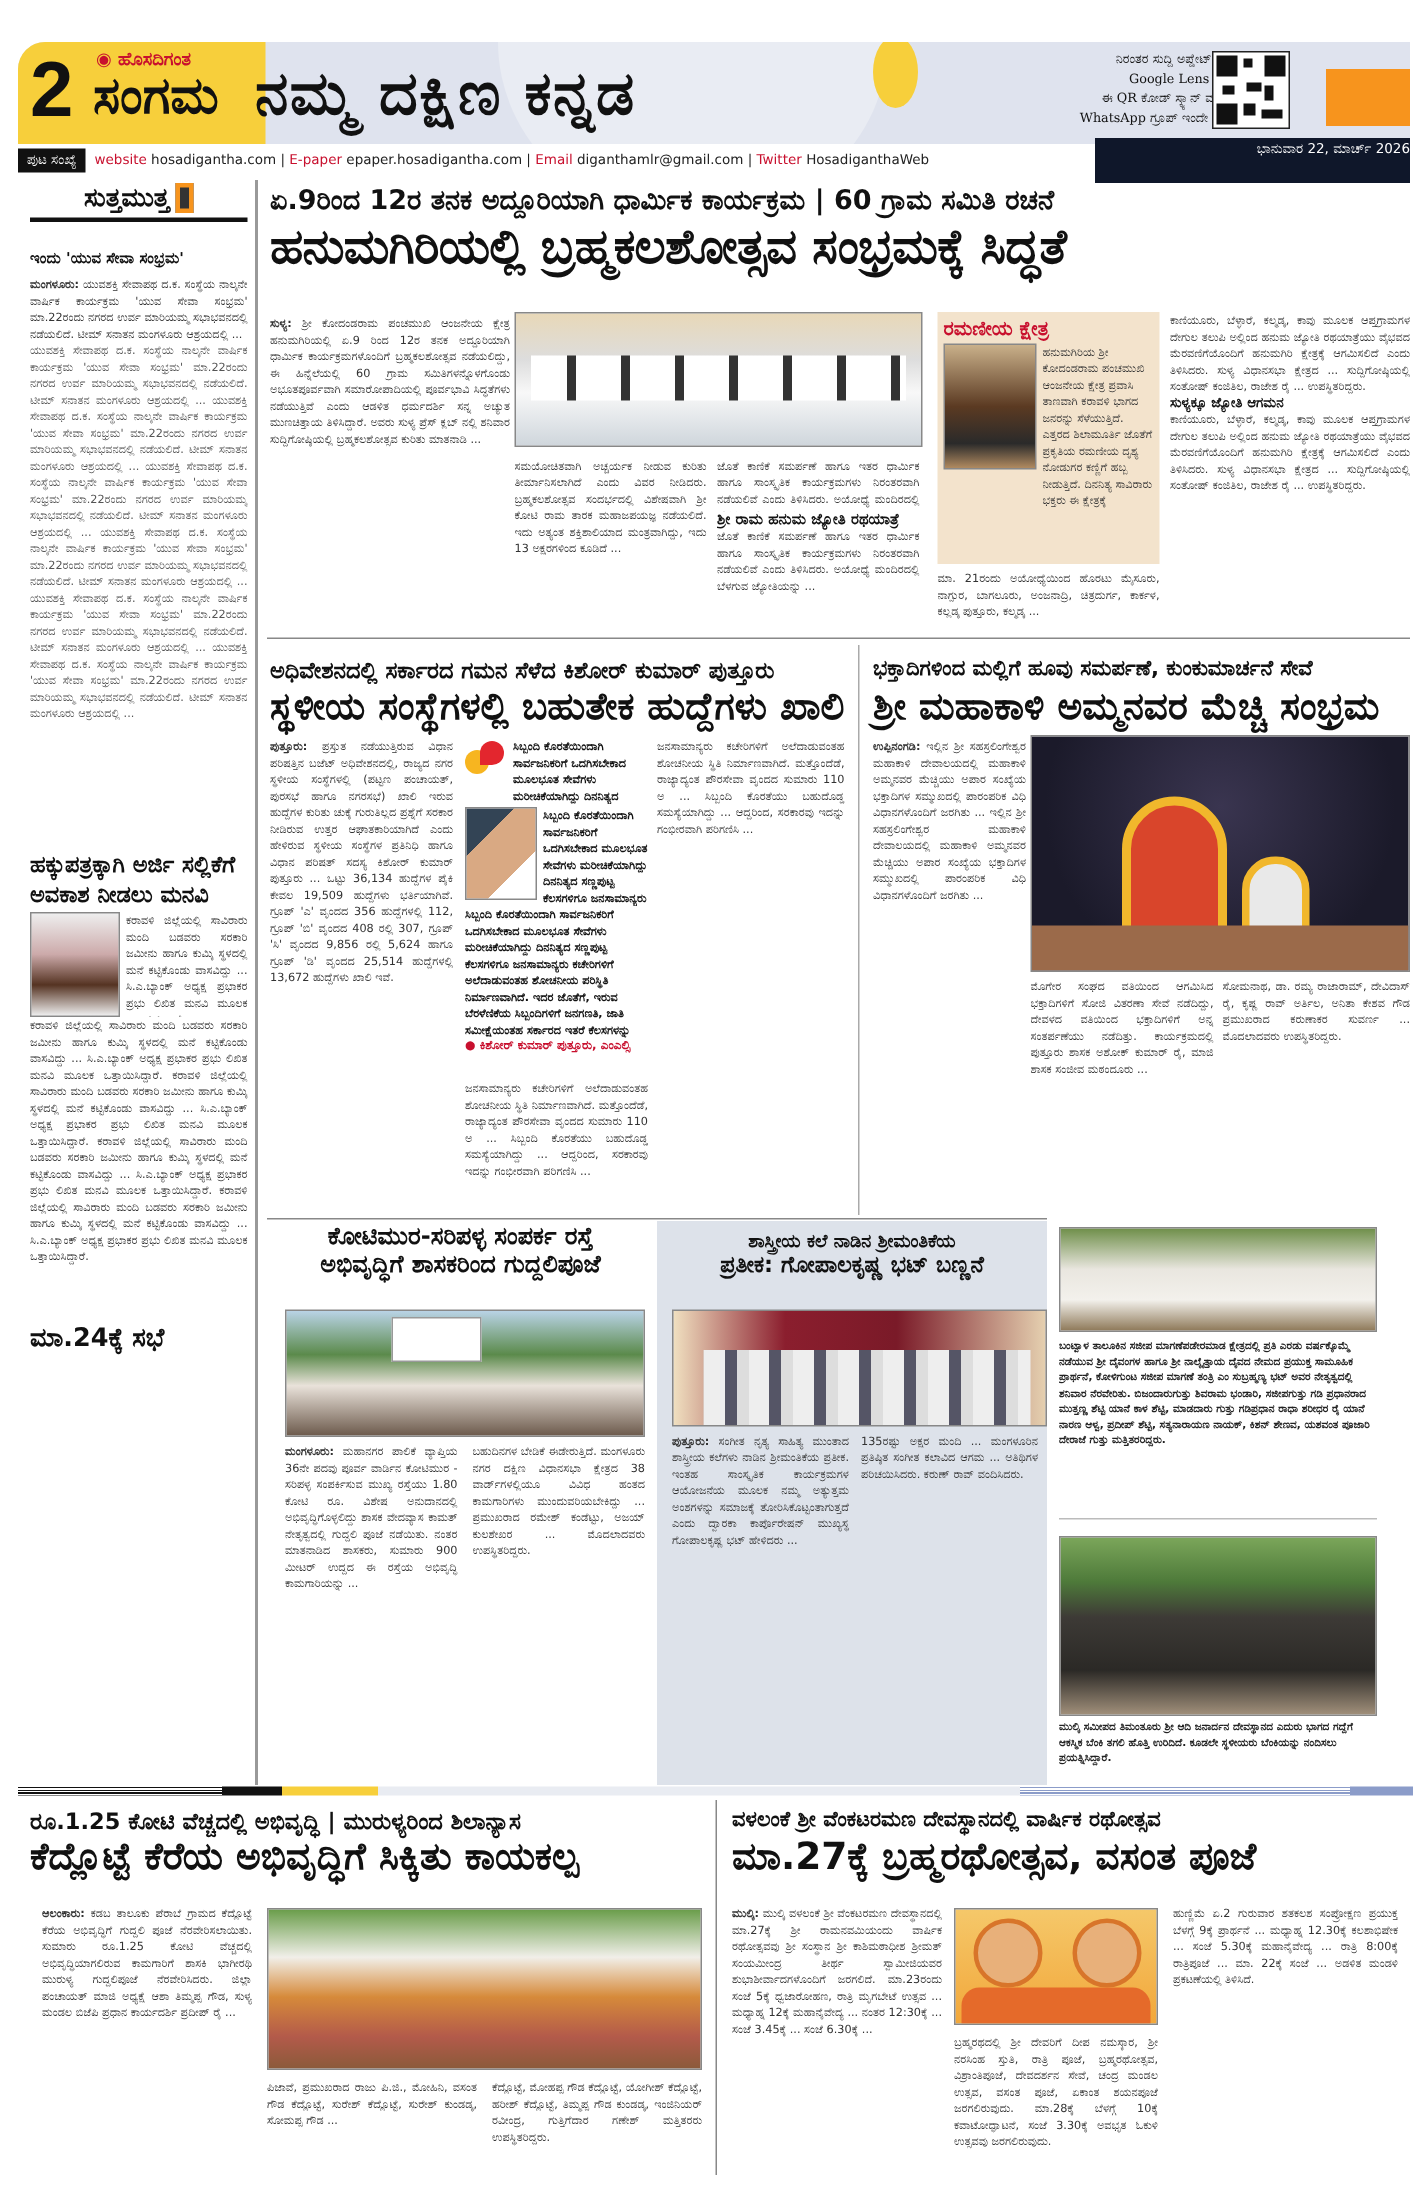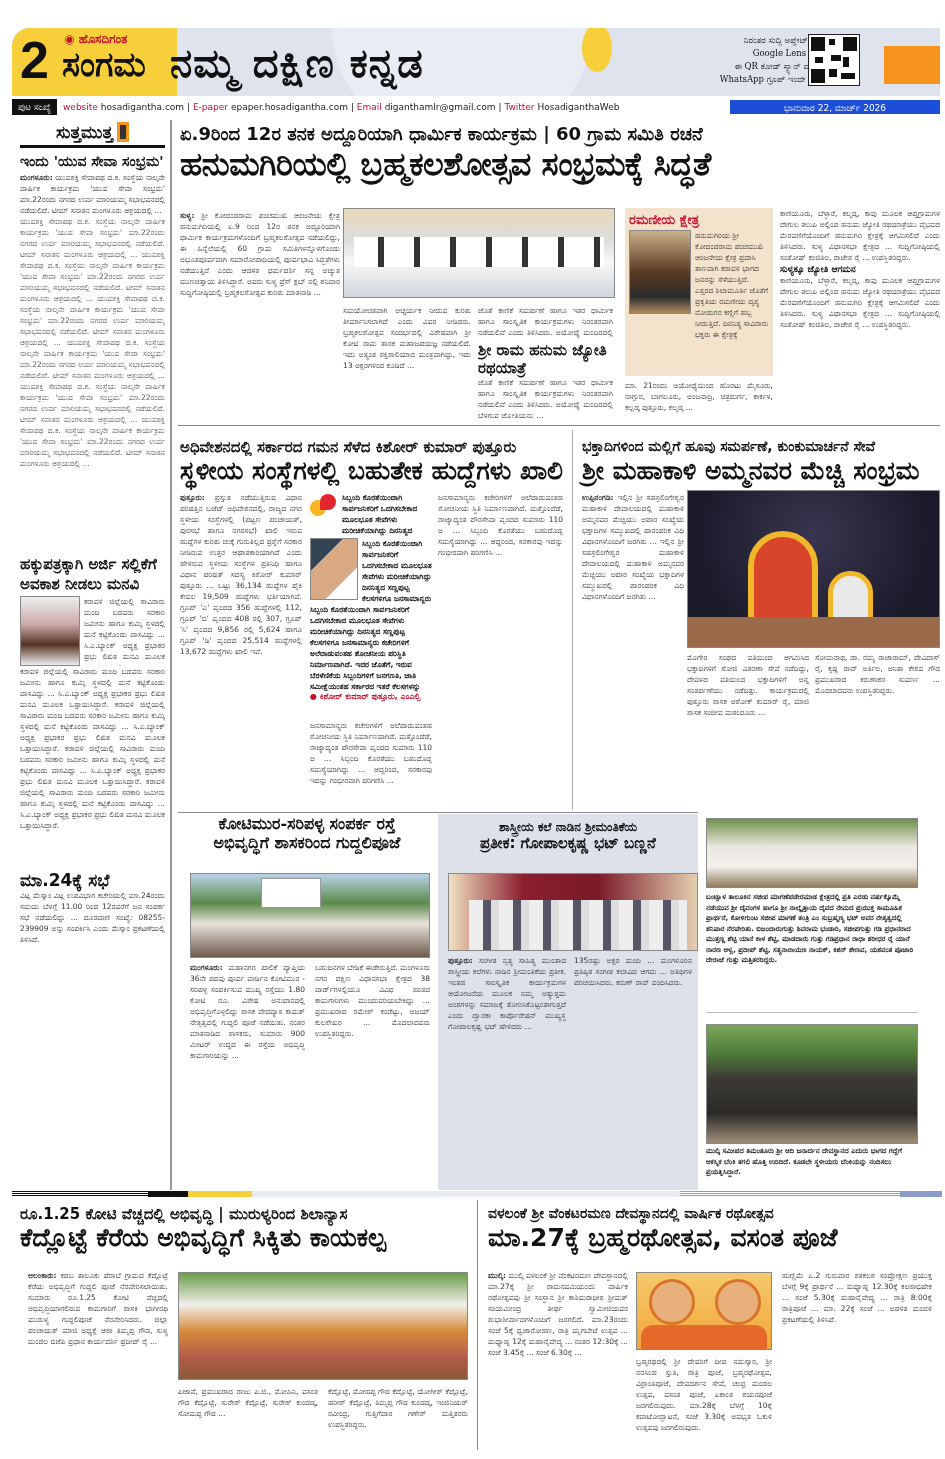--- a/index.html
+++ b/index.html
@@ -16,21 +16,21 @@
 #section-title{left:170px;top:40px;font:bold 40px "DejaVu Sans",sans-serif;color:#111;letter-spacing:1px}
 #qr-text{left:660px;top:34px;width:160px;text-align:right;font-size:8.5px;line-height:13px;font-family:"DejaVu Serif",serif}
 #qr{left:808px;top:34px;width:52px;height:52px;background:#fff;border:1px solid #222}
 #qr .c{position:absolute;background:#111}
 #orange-tab{left:884px;top:46px;width:56px;height:38px;background:#f7941d}
 
 #infobar{left:12px;top:99px;width:928px;height:16px;display:flex;align-items:center;font-size:9px}
 #infobar .pg{background:#111;color:#fff;height:16px;padding:0 6px;display:flex;align-items:center}
 #infobar .links{flex:1;padding-left:6px;color:#222;white-space:nowrap}
 #infobar .links .lbl{color:#c8102e}
-#infobar .date{width:210px;height:14px;background:#1d4ed8;color:#fff;text-align:center;line-height:16px}
+#infobar .date{width:210px;height:30px;background:#0f172a;color:#fff;text-align:right;line-height:16px}
 
 .vline{background:#999;width:2px}
 .hline{background:#bbb;height:1px}
 .head{font-weight:bold;color:#111;white-space:nowrap}
 .body{font-size:7.5px;line-height:11px;color:#333;text-align:justify}
 .photo{border:1px solid #888;overflow:hidden}
 .redtxt{color:#c8102e;font-weight:bold}
 </style>
 </head>
 <body>
@@ -77,45 +77,44 @@
   </div>
   <div class="date">ಭಾನುವಾರ 22, ಮಾರ್ಚ್ 2026</div>
 </div>
 
 <div class="abs vline" style="left:170px;top:120px;height:1070px"></div>
 <div class="abs" style="left:20px;top:122px;width:145px">
   <div style="display:flex;align-items:center;justify-content:center;gap:4px;font-weight:bold;font-size:17px;border-bottom:3px solid #111;padding-bottom:3px">
     <span>ಸುತ್ತಮುತ್ತ</span>
     <span style="display:inline-block;width:12px;height:20px;border:3px solid #f7941d;background:#333"></span>
   </div>
-  <div class="head" style="font-size:14px;white-space:normal;margin-top:4px;line-height:18px">ಇಂದು 'ಯುವ ಸೇವಾ ಸಂಭ್ರಮ'</div>
+  <div class="head" style="font-size:10px;white-space:normal;margin-top:16px;line-height:18px">ಇಂದು 'ಯುವ ಸೇವಾ ಸಂಭ್ರಮ'</div>
   <div class="body" style="margin-top:2px"><b>ಮಂಗಳೂರು:</b> <span>ಯುವಶಕ್ತಿ ಸೇವಾಪಥ ದ.ಕ. ಸಂಸ್ಥೆಯ ನಾಲ್ಕನೇ ವಾರ್ಷಿಕ ಕಾರ್ಯಕ್ರಮ 'ಯುವ ಸೇವಾ ಸಂಭ್ರಮ' ಮಾ.22ರಂದು ನಗರದ ಉರ್ವ ಮಾರಿಯಮ್ಮ ಸಭಾಭವನದಲ್ಲಿ ನಡೆಯಲಿದೆ. ಟೀಮ್ ಸನಾತನ ಮಂಗಳೂರು ಆಶ್ರಯದಲ್ಲಿ ...</span></div>
   <div class="body" style="height:330px;overflow:hidden;color:#555">
     <span>ಯುವಶಕ್ತಿ ಸೇವಾಪಥ ದ.ಕ. ಸಂಸ್ಥೆಯ ನಾಲ್ಕನೇ ವಾರ್ಷಿಕ ಕಾರ್ಯಕ್ರಮ 'ಯುವ ಸೇವಾ ಸಂಭ್ರಮ' ಮಾ.22ರಂದು ನಗರದ ಉರ್ವ ಮಾರಿಯಮ್ಮ ಸಭಾಭವನದಲ್ಲಿ ನಡೆಯಲಿದೆ. ಟೀಮ್ ಸನಾತನ ಮಂಗಳೂರು ಆಶ್ರಯದಲ್ಲಿ ...</span> <span>ಯುವಶಕ್ತಿ ಸೇವಾಪಥ ದ.ಕ. ಸಂಸ್ಥೆಯ ನಾಲ್ಕನೇ ವಾರ್ಷಿಕ ಕಾರ್ಯಕ್ರಮ 'ಯುವ ಸೇವಾ ಸಂಭ್ರಮ' ಮಾ.22ರಂದು ನಗರದ ಉರ್ವ ಮಾರಿಯಮ್ಮ ಸಭಾಭವನದಲ್ಲಿ ನಡೆಯಲಿದೆ. ಟೀಮ್ ಸನಾತನ ಮಂಗಳೂರು ಆಶ್ರಯದಲ್ಲಿ ...</span> <span>ಯುವಶಕ್ತಿ ಸೇವಾಪಥ ದ.ಕ. ಸಂಸ್ಥೆಯ ನಾಲ್ಕನೇ ವಾರ್ಷಿಕ ಕಾರ್ಯಕ್ರಮ 'ಯುವ ಸೇವಾ ಸಂಭ್ರಮ' ಮಾ.22ರಂದು ನಗರದ ಉರ್ವ ಮಾರಿಯಮ್ಮ ಸಭಾಭವನದಲ್ಲಿ ನಡೆಯಲಿದೆ. ಟೀಮ್ ಸನಾತನ ಮಂಗಳೂರು ಆಶ್ರಯದಲ್ಲಿ ...</span> <span>ಯುವಶಕ್ತಿ ಸೇವಾಪಥ ದ.ಕ. ಸಂಸ್ಥೆಯ ನಾಲ್ಕನೇ ವಾರ್ಷಿಕ ಕಾರ್ಯಕ್ರಮ 'ಯುವ ಸೇವಾ ಸಂಭ್ರಮ' ಮಾ.22ರಂದು ನಗರದ ಉರ್ವ ಮಾರಿಯಮ್ಮ ಸಭಾಭವನದಲ್ಲಿ ನಡೆಯಲಿದೆ. ಟೀಮ್ ಸನಾತನ ಮಂಗಳೂರು ಆಶ್ರಯದಲ್ಲಿ ...</span> <span>ಯುವಶಕ್ತಿ ಸೇವಾಪಥ ದ.ಕ. ಸಂಸ್ಥೆಯ ನಾಲ್ಕನೇ ವಾರ್ಷಿಕ ಕಾರ್ಯಕ್ರಮ 'ಯುವ ಸೇವಾ ಸಂಭ್ರಮ' ಮಾ.22ರಂದು ನಗರದ ಉರ್ವ ಮಾರಿಯಮ್ಮ ಸಭಾಭವನದಲ್ಲಿ ನಡೆಯಲಿದೆ. ಟೀಮ್ ಸನಾತನ ಮಂಗಳೂರು ಆಶ್ರಯದಲ್ಲಿ ...</span> <span>ಯುವಶಕ್ತಿ ಸೇವಾಪಥ ದ.ಕ. ಸಂಸ್ಥೆಯ ನಾಲ್ಕನೇ ವಾರ್ಷಿಕ ಕಾರ್ಯಕ್ರಮ 'ಯುವ ಸೇವಾ ಸಂಭ್ರಮ' ಮಾ.22ರಂದು ನಗರದ ಉರ್ವ ಮಾರಿಯಮ್ಮ ಸಭಾಭವನದಲ್ಲಿ ನಡೆಯಲಿದೆ. ಟೀಮ್ ಸನಾತನ ಮಂಗಳೂರು ಆಶ್ರಯದಲ್ಲಿ ...</span>
   </div>
   <div class="head" style="font-size:15px;white-space:normal;line-height:20px;margin-top:8px">ಹಕ್ಕುಪತ್ರಕ್ಕಾಗಿ ಅರ್ಜಿ ಸಲ್ಲಿಕೆಗೆ ಅವಕಾಶ ನೀಡಲು ಮನವಿ</div>
   <div style="display:flex;gap:4px;margin-top:2px">
     <div class="photo" style="width:60px;height:70px;background:linear-gradient(#eee,#caa 40%,#532 70%,#eee)"></div>
     <div class="body" style="flex:1;height:70px;overflow:hidden"><span>ಕರಾವಳಿ ಜಿಲ್ಲೆಯಲ್ಲಿ ಸಾವಿರಾರು ಮಂದಿ ಬಡವರು ಸರಕಾರಿ ಜಮೀನು ಹಾಗೂ ಕುಮ್ಕಿ ಸ್ಥಳದಲ್ಲಿ ಮನೆ ಕಟ್ಟಿಕೊಂಡು ವಾಸವಿದ್ದು ... ಸಿ.ಎ.ಬ್ಯಾಂಕ್ ಅಧ್ಯಕ್ಷ ಪ್ರಭಾಕರ ಪ್ರಭು ಲಿಖಿತ ಮನವಿ ಮೂಲಕ ಒತ್ತಾಯಿಸಿದ್ದಾರೆ.</span></div>
   </div>
   <div class="body" style="height:200px;overflow:hidden"><span>ಕರಾವಳಿ ಜಿಲ್ಲೆಯಲ್ಲಿ ಸಾವಿರಾರು ಮಂದಿ ಬಡವರು ಸರಕಾರಿ ಜಮೀನು ಹಾಗೂ ಕುಮ್ಕಿ ಸ್ಥಳದಲ್ಲಿ ಮನೆ ಕಟ್ಟಿಕೊಂಡು ವಾಸವಿದ್ದು ... ಸಿ.ಎ.ಬ್ಯಾಂಕ್ ಅಧ್ಯಕ್ಷ ಪ್ರಭಾಕರ ಪ್ರಭು ಲಿಖಿತ ಮನವಿ ಮೂಲಕ ಒತ್ತಾಯಿಸಿದ್ದಾರೆ.</span> <span>ಕರಾವಳಿ ಜಿಲ್ಲೆಯಲ್ಲಿ ಸಾವಿರಾರು ಮಂದಿ ಬಡವರು ಸರಕಾರಿ ಜಮೀನು ಹಾಗೂ ಕುಮ್ಕಿ ಸ್ಥಳದಲ್ಲಿ ಮನೆ ಕಟ್ಟಿಕೊಂಡು ವಾಸವಿದ್ದು ... ಸಿ.ಎ.ಬ್ಯಾಂಕ್ ಅಧ್ಯಕ್ಷ ಪ್ರಭಾಕರ ಪ್ರಭು ಲಿಖಿತ ಮನವಿ ಮೂಲಕ ಒತ್ತಾಯಿಸಿದ್ದಾರೆ.</span> <span>ಕರಾವಳಿ ಜಿಲ್ಲೆಯಲ್ಲಿ ಸಾವಿರಾರು ಮಂದಿ ಬಡವರು ಸರಕಾರಿ ಜಮೀನು ಹಾಗೂ ಕುಮ್ಕಿ ಸ್ಥಳದಲ್ಲಿ ಮನೆ ಕಟ್ಟಿಕೊಂಡು ವಾಸವಿದ್ದು ... ಸಿ.ಎ.ಬ್ಯಾಂಕ್ ಅಧ್ಯಕ್ಷ ಪ್ರಭಾಕರ ಪ್ರಭು ಲಿಖಿತ ಮನವಿ ಮೂಲಕ ಒತ್ತಾಯಿಸಿದ್ದಾರೆ.</span> <span>ಕರಾವಳಿ ಜಿಲ್ಲೆಯಲ್ಲಿ ಸಾವಿರಾರು ಮಂದಿ ಬಡವರು ಸರಕಾರಿ ಜಮೀನು ಹಾಗೂ ಕುಮ್ಕಿ ಸ್ಥಳದಲ್ಲಿ ಮನೆ ಕಟ್ಟಿಕೊಂಡು ವಾಸವಿದ್ದು ... ಸಿ.ಎ.ಬ್ಯಾಂಕ್ ಅಧ್ಯಕ್ಷ ಪ್ರಭಾಕರ ಪ್ರಭು ಲಿಖಿತ ಮನವಿ ಮೂಲಕ ಒತ್ತಾಯಿಸಿದ್ದಾರೆ.</span></div>
   <div class="head" style="font-size:17px;margin-top:4px">ಮಾ.24ಕ್ಕೆ ಸಭೆ</div>
-  <div class="body" style="height:95px;overflow:hidden">ವಿಟ್ಲ ಮೆಸ್ಕಾಂ ವಿಟ್ಲ ಉಪವಿಭಾಗ ಕಚೇರಿಯಲ್ಲಿ ಮಾ.24ರಂದು ಸಮಯ ಬೆಳಗ್ಗೆ 11.00 ರಿಂದ 12ರವರೆಗೆ ಜನ ಸಂಪರ್ಕ ಸಭೆ ನಡೆಯಲಿದ್ದು ... ದೂರವಾಣಿ ಸಂಖ್ಯೆ: 08255-239909 ಅನ್ನು ಸಂಪರ್ಕಿಸಿ ಎಂದು ಮೆಸ್ಕಾಂ ಪ್ರಕಟಣೆಯಲ್ಲಿ ತಿಳಿಸಿದೆ.</div>
 </div>
 
 <div class="abs head" style="left:180px;top:123px;font-size:18px">ಏ.9ರಿಂದ 12ರ ತನಕ ಅದ್ದೂರಿಯಾಗಿ ಧಾರ್ಮಿಕ ಕಾರ್ಯಕ್ರಮ | 60 ಗ್ರಾಮ ಸಮಿತಿ ರಚನೆ</div>
 <div class="abs head" style="left:180px;top:145px;font-size:32px;letter-spacing:-0.5px">ಹನುಮಗಿರಿಯಲ್ಲಿ ಬ್ರಹ್ಮಕಲಶೋತ್ಸವ ಸಂಭ್ರಮಕ್ಕೆ ಸಿದ್ಧತೆ</div>
 <div class="abs body" style="left:180px;top:210px;width:160px;height:208px;overflow:hidden"><b>ಸುಳ್ಯ:</b> <span>ಶ್ರೀ ಕೋದಂಡರಾಮ ಪಂಚಮುಖಿ ಆಂಜನೇಯ ಕ್ಷೇತ್ರ ಹನುಮಗಿರಿಯಲ್ಲಿ ಏ.9 ರಿಂದ 12ರ ತನಕ ಅದ್ದೂರಿಯಾಗಿ ಧಾರ್ಮಿಕ ಕಾರ್ಯಕ್ರಮಗಳೊಂದಿಗೆ ಬ್ರಹ್ಮಕಲಶೋತ್ಸವ ನಡೆಯಲಿದ್ದು, ಈ ಹಿನ್ನೆಲೆಯಲ್ಲಿ 60 ಗ್ರಾಮ ಸಮಿತಿಗಳನ್ನೊಳಗೊಂಡು ಅಭೂತಪೂರ್ವವಾಗಿ ಸಮಾರೋಪಾದಿಯಲ್ಲಿ ಪೂರ್ವಭಾವಿ ಸಿದ್ಧತೆಗಳು ನಡೆಯುತ್ತಿವೆ ಎಂದು ಆಡಳಿತ ಧರ್ಮದರ್ಶಿ ಸನ್ನ ಅಚ್ಯುತ ಮುಣಚಿತ್ತಾಯ ತಿಳಿಸಿದ್ದಾರೆ. ಅವರು ಸುಳ್ಯ ಪ್ರೆಸ್ ಕ್ಲಬ್ ನಲ್ಲಿ ಶನಿವಾರ ಸುದ್ದಿಗೋಷ್ಠಿಯಲ್ಲಿ ಬ್ರಹ್ಮಕಲಶೋತ್ಸವ ಕುರಿತು ಮಾತನಾಡಿ ...</span></div>
 <div class="abs photo" style="left:343px;top:208px;width:272px;height:90px;background:linear-gradient(180deg,#e8d8b8 0%,#ddd 35%,#f8f8f8 60%,#cfd6dc 100%)">
   <div style="position:absolute;left:10px;top:28px;right:10px;height:30px;background:repeating-linear-gradient(90deg,#fff 0 24px,#333 24px 30px,#fff 30px 36px)"></div>
 </div>
 <div class="abs body" style="left:343px;top:305px;width:128px;height:113px;overflow:hidden">ಸಮಯೋಚಿತವಾಗಿ ಅಚ್ಚರ್ಯಕ ನೀಡುವ ಕುರಿತು ತೀರ್ಮಾನಿಸಲಾಗಿದೆ ಎಂದು ವಿವರ ನೀಡಿದರು. ಬ್ರಹ್ಮಕಲಶೋತ್ಸವ ಸಂದರ್ಭದಲ್ಲಿ ವಿಶೇಷವಾಗಿ ಶ್ರೀ ಕೋಟಿ ರಾಮ ತಾರಕ ಮಹಾಜಪಯಜ್ಞ ನಡೆಯಲಿದೆ. ಇದು ಅತ್ಯಂತ ಶಕ್ತಿಶಾಲಿಯಾದ ಮಂತ್ರವಾಗಿದ್ದು, ಇದು 13 ಅಕ್ಷರಗಳಿಂದ ಕೂಡಿದೆ ...</div>
 <div class="abs" style="left:478px;top:305px;width:135px;height:113px;overflow:hidden">
   <div class="body" style="height:36px;overflow:hidden">ಜೊತೆ ಕಾಣಿಕೆ ಸಮರ್ಪಣೆ ಹಾಗೂ ಇತರ ಧಾರ್ಮಿಕ ಹಾಗೂ ಸಾಂಸ್ಕೃತಿಕ ಕಾರ್ಯಕ್ರಮಗಳು ನಿರಂತರವಾಗಿ ನಡೆಯಲಿವೆ ಎಂದು ತಿಳಿಸಿದರು. ಅಯೋಧ್ಯೆ ಮಂದಿರದಲ್ಲಿ ಬೆಳಗುವ ಜ್ಯೋತಿಯನ್ನು ...</div>
-  <div style="font-size:15px;font-weight:bold">ಶ್ರೀ ರಾಮ ಹನುಮ ಜ್ಯೋತಿ ರಥಯಾತ್ರೆ</div>
+  <div style="font-size:10px;font-weight:bold">ಶ್ರೀ ರಾಮ ಹನುಮ ಜ್ಯೋತಿ ರಥಯಾತ್ರೆ</div>
   <div class="body" style="height:66px;overflow:hidden">ಜೊತೆ ಕಾಣಿಕೆ ಸಮರ್ಪಣೆ ಹಾಗೂ ಇತರ ಧಾರ್ಮಿಕ ಹಾಗೂ ಸಾಂಸ್ಕೃತಿಕ ಕಾರ್ಯಕ್ರಮಗಳು ನಿರಂತರವಾಗಿ ನಡೆಯಲಿವೆ ಎಂದು ತಿಳಿಸಿದರು. ಅಯೋಧ್ಯೆ ಮಂದಿರದಲ್ಲಿ ಬೆಳಗುವ ಜ್ಯೋತಿಯನ್ನು ...</div>
 </div>
 <div class="abs" style="left:625px;top:208px;width:148px;height:168px;background:#f3e3cc;padding:4px">
   <div class="redtxt" style="font-size:13px">ರಮಣೀಯ ಕ್ಷೇತ್ರ</div>
   <div style="display:flex;gap:4px;margin-top:2px">
     <div class="photo" style="width:62px;height:84px;background:linear-gradient(180deg,#c9b08a,#5b3a22 50%,#2a2a2a 80%,#b08a60)"></div>
     <div class="body" style="flex:1;height:110px;overflow:hidden;text-align:left">ಹನುಮಗಿರಿಯ ಶ್ರೀ ಕೋದಂಡರಾಮ ಪಂಚಮುಖಿ ಆಂಜನೇಯ ಕ್ಷೇತ್ರ ಪ್ರವಾಸಿ ತಾಣವಾಗಿ ಕರಾವಳಿ ಭಾಗದ ಜನರನ್ನು ಸೆಳೆಯುತ್ತಿದೆ. ಎತ್ತರದ ಶಿಲಾಮೂರ್ತಿ ಜೊತೆಗೆ ಪ್ರಕೃತಿಯ ರಮಣೀಯ ದೃಶ್ಯ ನೋಡುಗರ ಕಣ್ಣಿಗೆ ಹಬ್ಬ ನೀಡುತ್ತಿದೆ. ದಿನನಿತ್ಯ ಸಾವಿರಾರು ಭಕ್ತರು ಈ ಕ್ಷೇತ್ರಕ್ಕೆ ಆಗಮಿಸುತ್ತಿದ್ದಾರೆ.</div>
   </div>
 </div>
 <div class="abs body" style="left:625px;top:380px;width:148px;height:40px;overflow:hidden">ಮಾ. 21ರಂದು ಅಯೋಧ್ಯೆಯಿಂದ ಹೊರಟು ಮೈಸೂರು, ನಾಗ್ಪುರ, ಬಾಗಲೂರು, ಅಂಜನಾದ್ರಿ, ಚಿತ್ರದುರ್ಗ, ಕಾರ್ಕಳ, ಕಲ್ಲಡ್ಕ ಪುತ್ತೂರು, ಕಲ್ಮಡ್ಕ ...</div>

